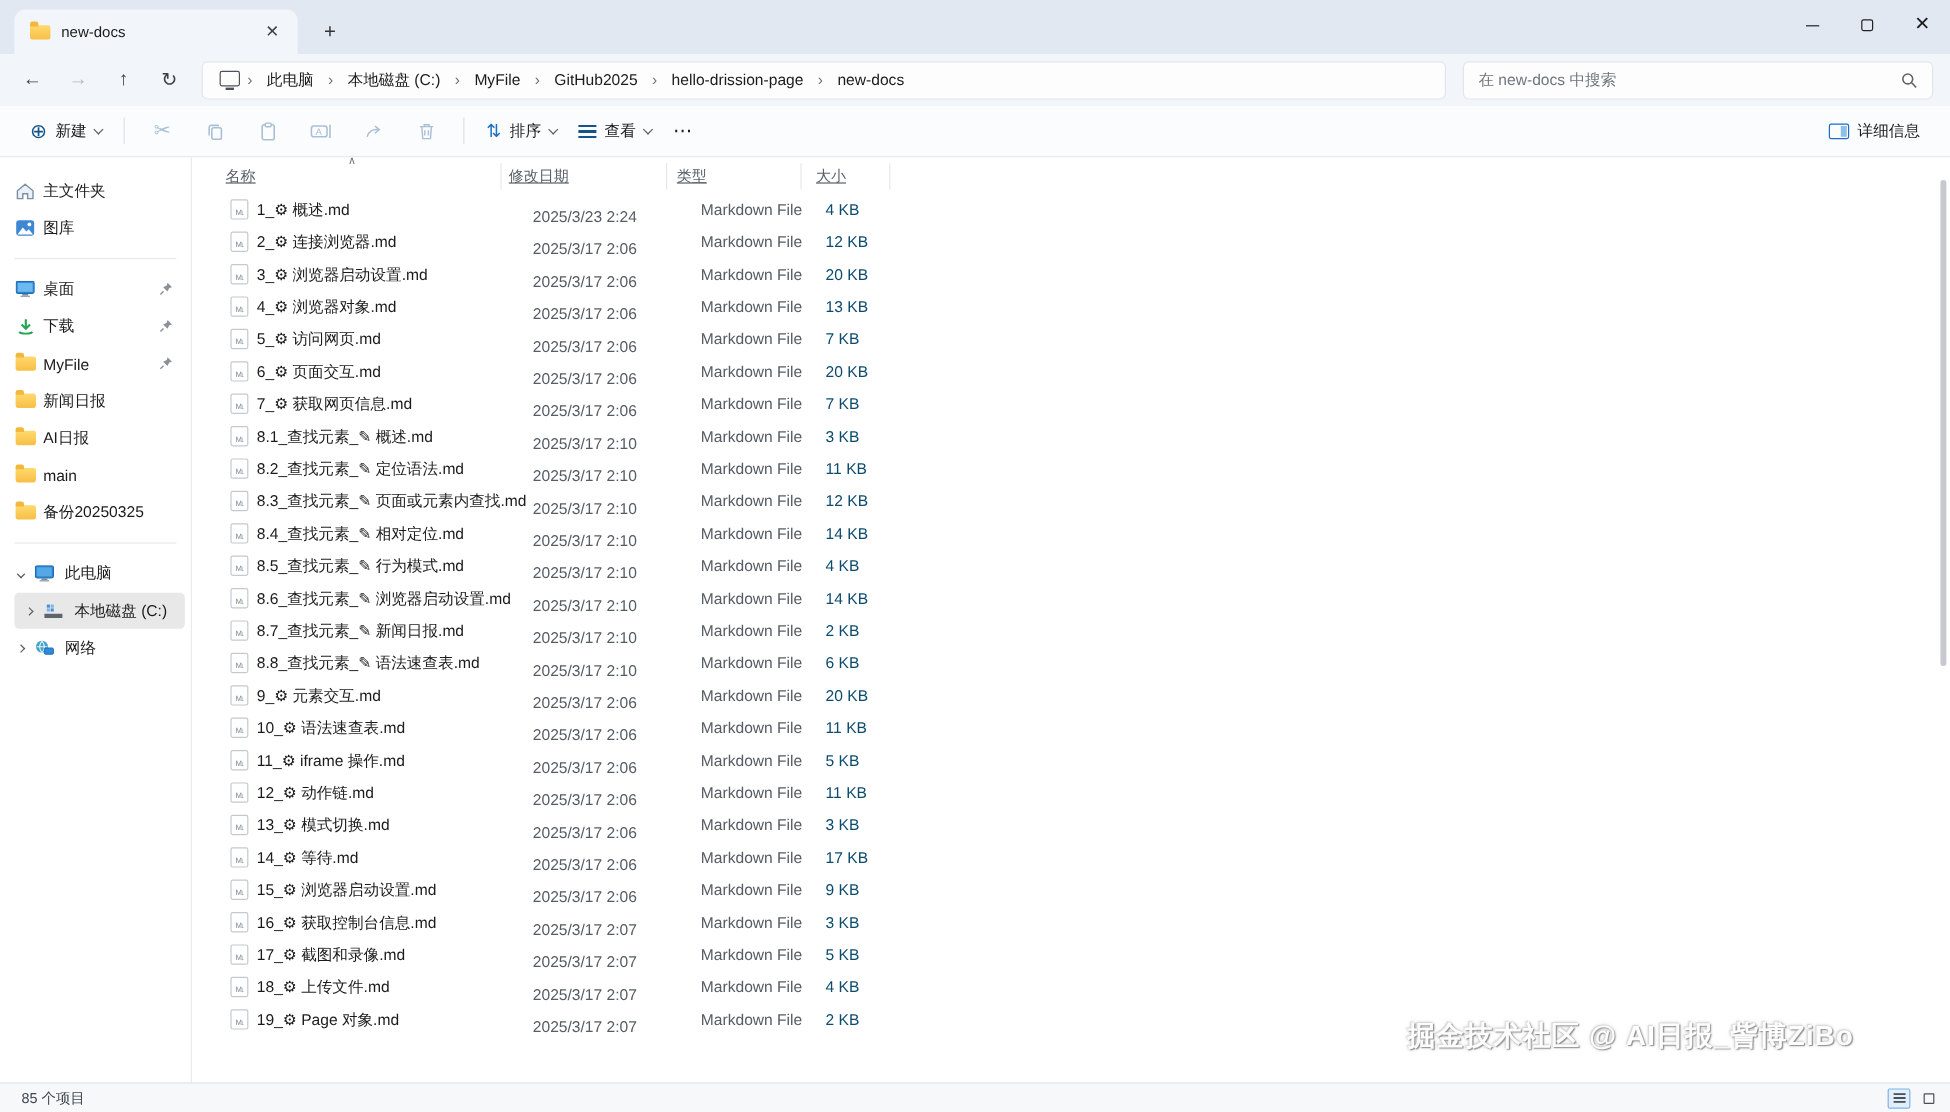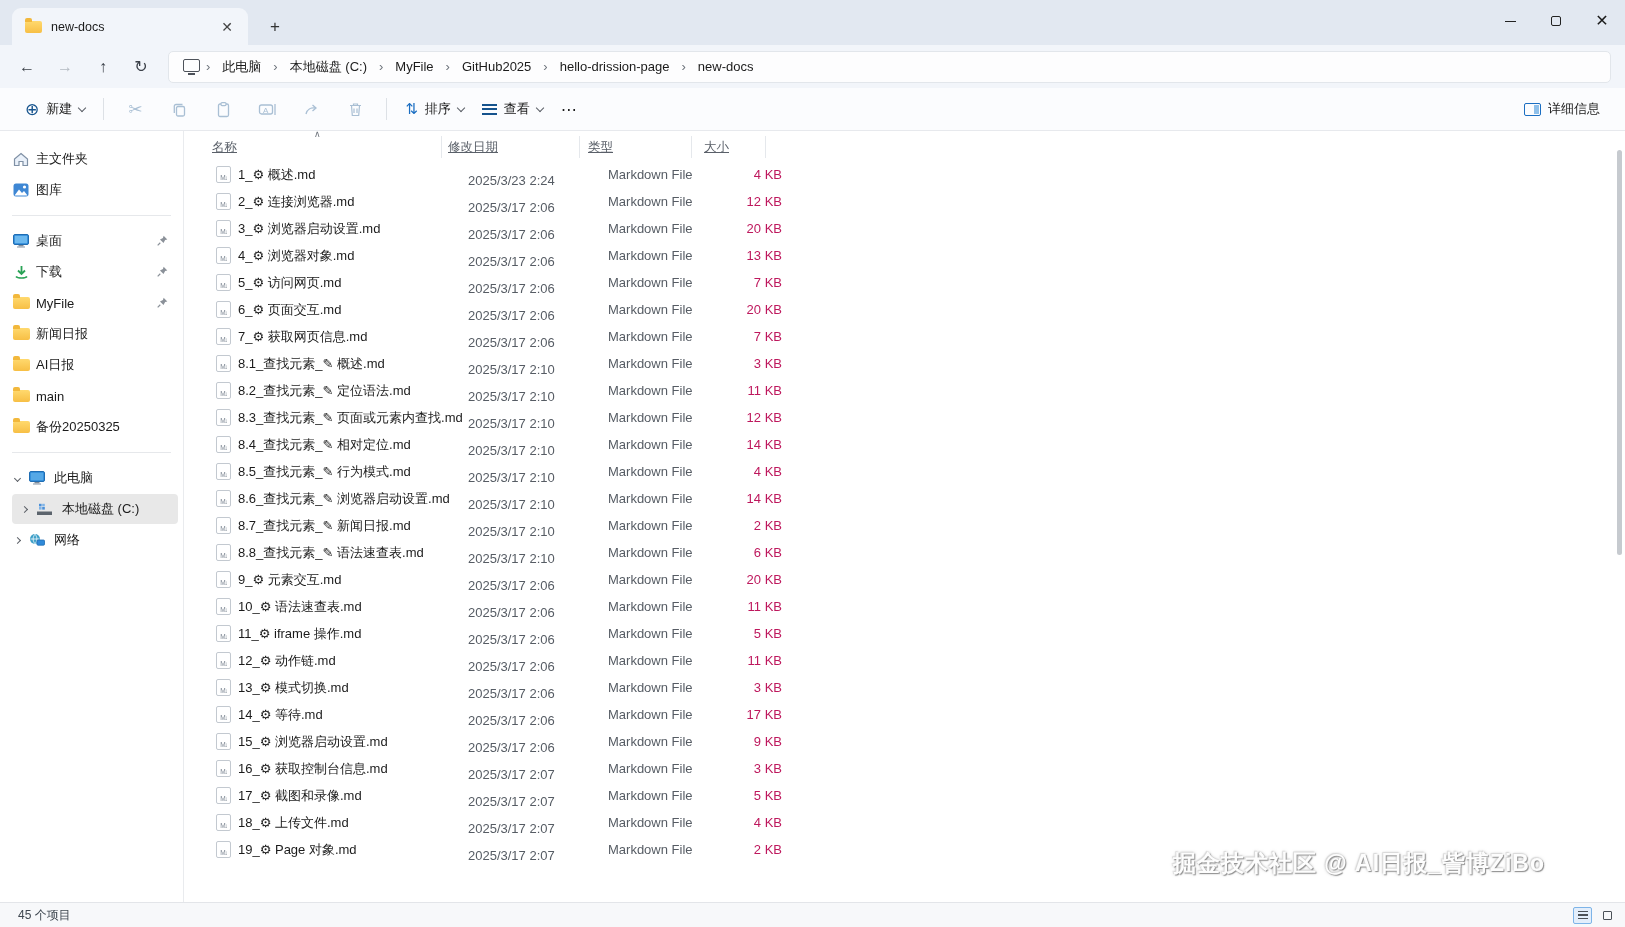--- a/index.html
+++ b/index.html
@@ -57,21 +57,21 @@
   .tool-ic { width:30px; height:30px; display:flex; align-items:center; justify-content:center; margin:0 7px; border-radius:4px; }
   .sort-glyph { color:#1b6ec2; font-size:15px; }
   .view-glyph { width:15px; height:11px; background:repeating-linear-gradient(#15538d 0 2px, transparent 2px 4.5px); }
   .more-glyph { font-size:16px; letter-spacing:1px; color:#1b1b1b; }
   .spacer { flex:1; }
   .details-glyph { width:17px; height:13px; border:1.4px solid #1b6ec2; border-radius:2px; position:relative; }
   .details-glyph::after { content:""; position:absolute; top:1px; bottom:1px; right:1px; width:5px; background:#8fc0ea; }
 
   
   .main { display:flex; height:771px; background:#fff; }
-  .sidebar { width:184px; border-right:1px solid #e9ebee; padding-top:12px; flex:none; overflow:hidden; }
+  .sidebar { width:160px; border-right:1px solid #e9ebee; padding-top:12px; flex:none; overflow:hidden; }
   .side-item { height:30px; display:flex; align-items:center; gap:9px; margin:1px 5px; padding-left:31px; border-radius:4px; position:relative; white-space:nowrap; }
   .side-item.tree { padding-left:10px; }
   .side-item.selected { background:#e8e8e8; }
   .side-divider { height:1px; background:#e6e8eb; margin:10px 12px; }
   .side-chev { width:5px; height:5px; border-right:1.3px solid #5a5f66; border-bottom:1.3px solid #5a5f66; flex:none; }
   .chev-right { transform:rotate(-45deg); }
   .chev-down { transform:rotate(45deg); }
   .pin { position:absolute; right:9px; top:8px; }
   .ind1 { margin-left:12px; }
   svg { display:block; }
@@ -83,21 +83,21 @@
   .h-name { width:258px; padding-left:28px; }
   .h-date { width:138px; padding-left:6px; }
   .h-type { width:112px; padding-left:8px; }
   .h-size { width:74px; padding-left:12px; }
   .sort-asc { position:absolute; left:130px; top:-4px; font-size:9px; color:#6e747c; }
   .frow { display:flex; align-items:center; height:27px; padding-left:12px; white-space:nowrap; }
   .cell { overflow:visible; }
   .c-name { width:246px; display:flex; align-items:center; gap:7px; color:#1b1b1b;margin-left:20px; }
   .c-date { width:138px; padding-left:6px; color:#565c64;margin-top:12px; }
   .c-type { width:112px; padding-left:8px; color:#565c64; }
-  .c-size { width:74px; text-align:right; padding-right:4px; color:#be185d; }
+  .c-size { width:74px; text-align:left; padding-right:4px; color:#0c4a6e; }
   .mdicon { width:15px; height:17px; background:#fff; border:1px solid #c3c9d0; border-radius:2px; flex:none; display:flex; align-items:flex-end; justify-content:center; }
   .mdicon::after { content:"M\2193"; font-size:6.5px; color:#7b8591; letter-spacing:-1px; padding-bottom:1px; }
 
   .scrollbar { position:absolute; right:3px; top:150px; width:5px; height:405px; background:#c6cacf; border-radius:3px; }
 
   
   .statusbar { position:absolute; left:0; right:0; bottom:0; height:25px; background:#f7f8fa; border-top:1px solid #e3e5e9; display:flex; align-items:center; padding:0 8px 0 18px; font-size:12px; color:#3f4750; }
   .view-toggles { margin-left:auto; display:flex; gap:6px; align-items:center; }
   .vt { width:19px; height:17px; display:flex; align-items:center; justify-content:center; border-radius:2px; }
   .vt.active { border:1px solid #7db4e8; background:#e3eefb; }
@@ -160,20 +160,27 @@
         <span class="crumb">GitHub2025</span>
 
         <span class="crumb-sep">›</span>
         <span class="crumb">hello-drission-page</span>
 
         <span class="crumb-sep">›</span>
         <span class="crumb">new-docs</span>
       </span>
   </div>
 
+  <div class="searchbox">
+    <input type="text" placeholder="在 new-docs 中搜索" style="">
+    <svg width="14" height="14" viewBox="0 0 14 14">
+      <circle cx="5.8" cy="5.8" r="4.1" fill="none" stroke="#5f6368" stroke-width="1.3"></circle>
+      <line x1="9" y1="9" x2="12.8" y2="12.8" stroke="#5f6368" stroke-width="1.3"></line>
+    </svg>
+  </div>
 </div>
 
 <div class="toolbar">
   <div class="tbtn">
     <span class="plus-circle">⊕</span>
     <span>新建</span>
     <span class="chev"></span>
   </div>
   <span class="tb-sep"></span>
 
@@ -607,21 +614,21 @@
           <span class="cell c-type">Markdown File</span>
           <span class="cell c-size">2 KB</span>
         </div>
       </div>
   </div>
 </div>
 
 <div class="scrollbar"></div>
 
 <div class="statusbar">
-  <span>45 个项目</span>
+  <span>85 个项目</span>
   <div class="view-toggles">
     <span class="vt active">
         <span class="vt-lines"></span>
       </span>
     <span class="vt">
         <span class="vt-box"></span>
       </span>
   </div>
 </div>
 

